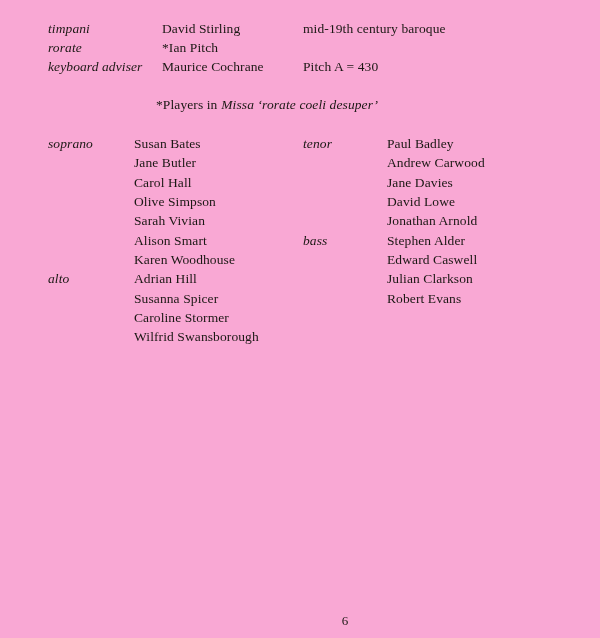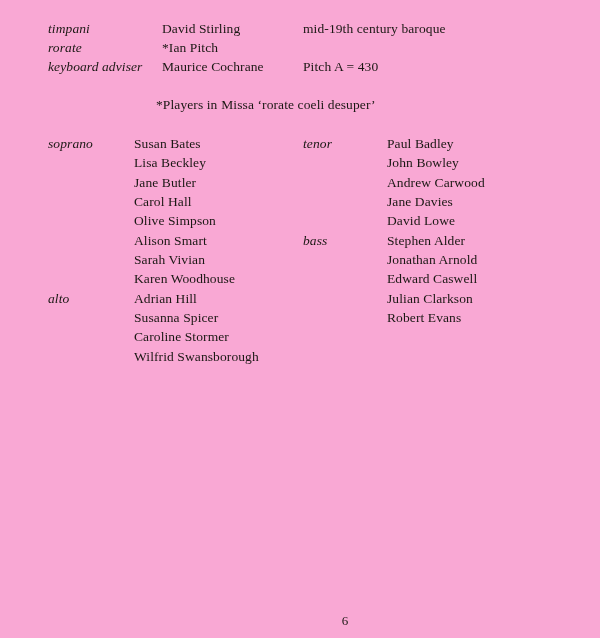--- a/index.html
+++ b/index.html
@@ -41,20 +41,21 @@
   }
 
   .note {
     position: absolute;
     top: 95px;
     left: 156px;
     line-height: 19.33px;
     white-space: nowrap;
   }
   .note .work {
+    font-style: italic;
     margin-left: 0.28em;
   }
 
   .choir {
     position: absolute;
     top: 134px;
     left: 0;
     width: 100%;
   }
   .v1-label { left: 48px;  font-style: italic; }
@@ -100,53 +101,47 @@
 
   <div class="choir">
     <div class="row">
       <span class="v1-label">soprano</span>
       <span class="v1-name">Susan Bates</span>
       <span class="v2-label">tenor</span>
       <span class="v2-name">Paul Badley</span>
     </div>
     <div class="row">
       <span class="v1-label"></span>
-      <span class="v1-name">Lisa Beckley</span>
-      <span class="v2-label"></span>
-      <span class="v2-name">John Bowley</span>
-    </div>
-    <div class="row">
-      <span class="v1-label"></span>
       <span class="v1-name">Jane Butler</span>
       <span class="v2-label"></span>
       <span class="v2-name">Andrew Carwood</span>
     </div>
     <div class="row">
       <span class="v1-label"></span>
       <span class="v1-name">Carol Hall</span>
       <span class="v2-label"></span>
       <span class="v2-name">Jane Davies</span>
     </div>
     <div class="row">
       <span class="v1-label"></span>
       <span class="v1-name">Olive Simpson</span>
       <span class="v2-label"></span>
       <span class="v2-name">David Lowe</span>
     </div>
     <div class="row">
       <span class="v1-label"></span>
+      <span class="v1-name">Sarah Vivian</span>
+      <span class="v2-label"></span>
+      <span class="v2-name">Jonathan Arnold</span>
+    </div>
+    <div class="row">
+      <span class="v1-label"></span>
       <span class="v1-name">Alison Smart</span>
       <span class="v2-label">bass</span>
       <span class="v2-name">Stephen Alder</span>
-    </div>
-    <div class="row">
-      <span class="v1-label"></span>
-      <span class="v1-name">Sarah Vivian</span>
-      <span class="v2-label"></span>
-      <span class="v2-name">Jonathan Arnold</span>
     </div>
     <div class="row">
       <span class="v1-label"></span>
       <span class="v1-name">Karen Woodhouse</span>
       <span class="v2-label"></span>
       <span class="v2-name">Edward Caswell</span>
     </div>
     <div class="row">
       <span class="v1-label">alto</span>
       <span class="v1-name">Adrian Hill</span>

